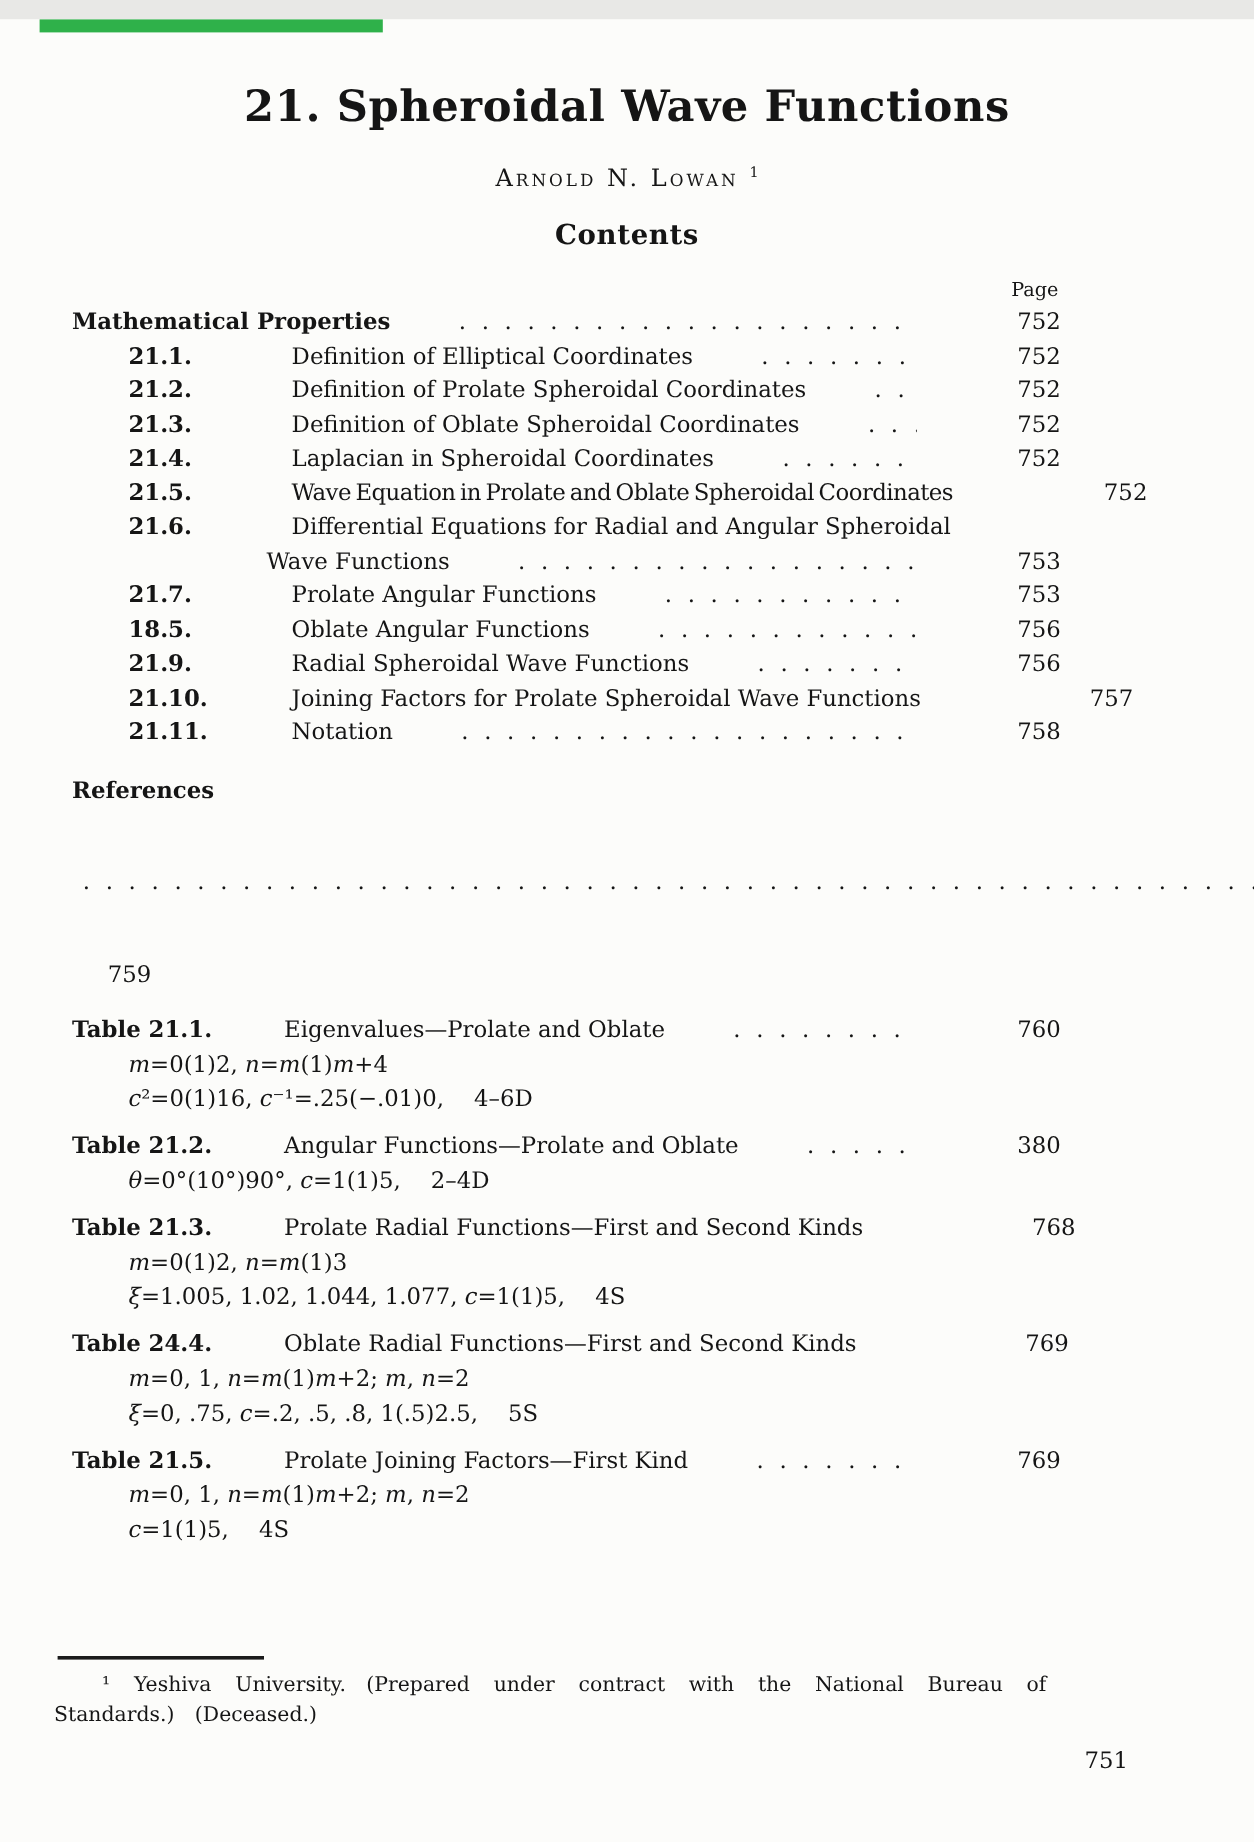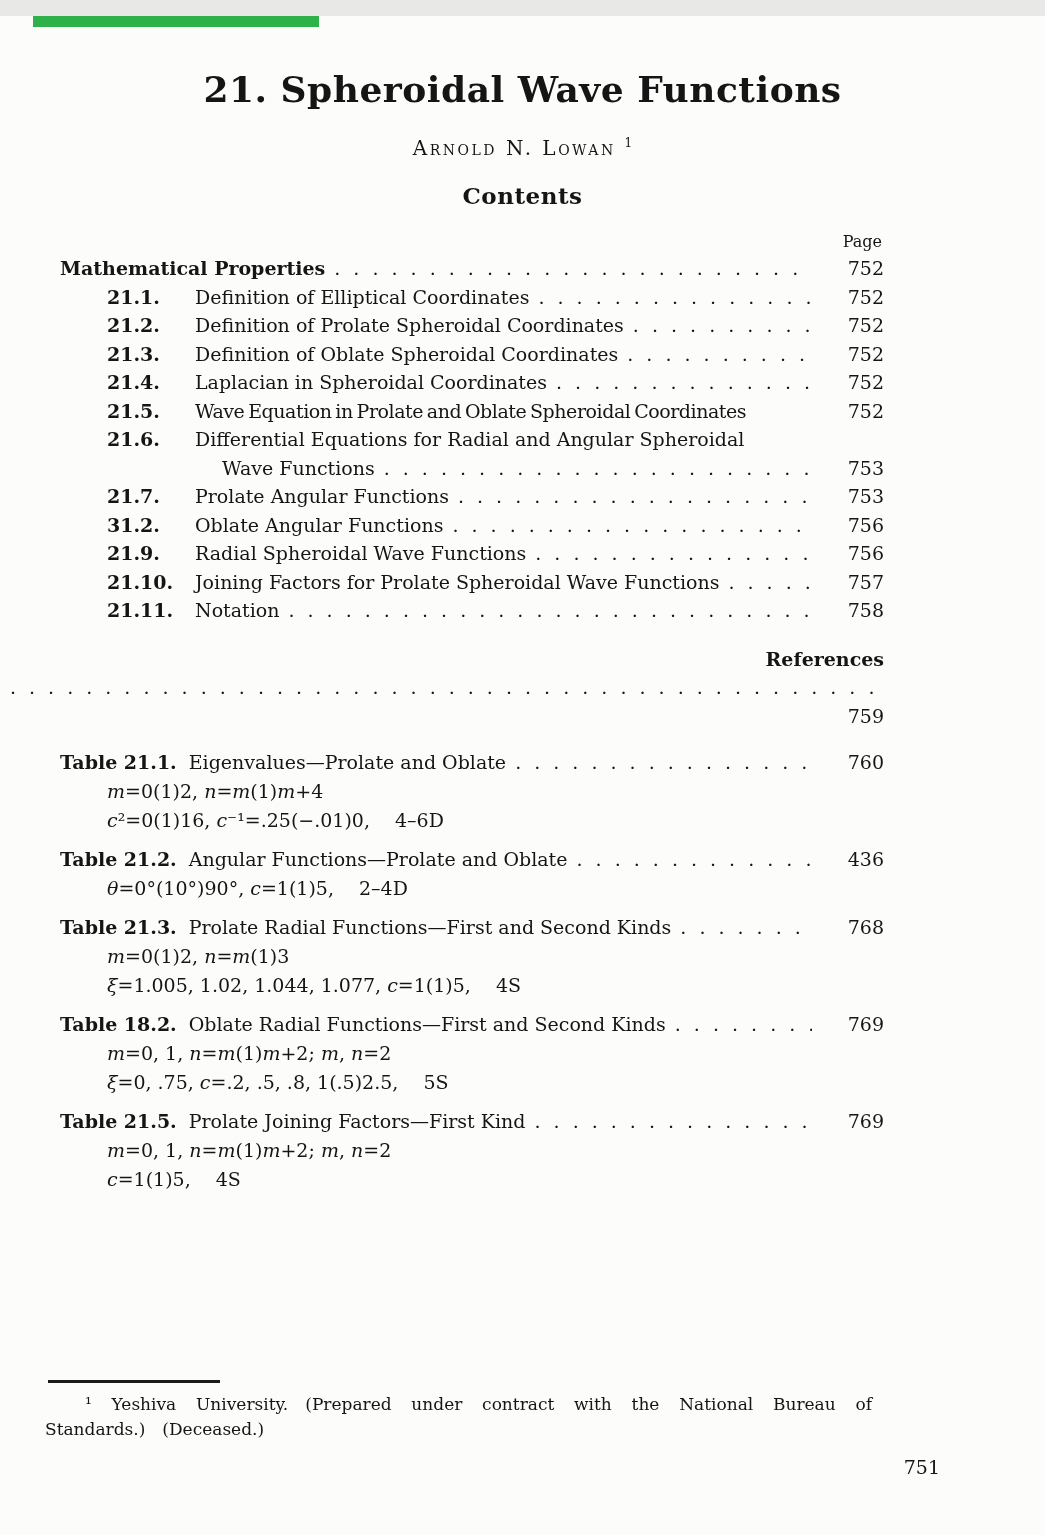--- a/index.html
+++ b/index.html
@@ -16,21 +16,21 @@
   .bar{position:absolute;}
   
   .hdr{position:absolute;top:52px;left:0;width:100%;text-align:center;}
   .title{font-size:36px;font-weight:700;letter-spacing:.5px;}
   .author{margin-top:26px;font-size:20px;font-variant:small-caps;letter-spacing:2.5px;}
   .author sup{font-size:12px;letter-spacing:0;}
   .contents{margin-top:22px;font-size:23px;font-weight:700;letter-spacing:.5px;}
   
   .main{position:absolute;top:214px;left:60px;width:824px;font-size:19px;}
   .pagecol-label{text-align:right;font-size:16px;height:24px;line-height:24px;padding-right:2px;}
-  .row{display:flex;align-items:flex-end;line-height:28.5px;white-space:nowrap;}
+  .row{display:flex;align-items:flex-start;line-height:28.5px;white-space:nowrap;gap:48px;}
   .num{flex:none;width:88px;margin-left:47px;font-weight:700;}
   .bold{font-weight:700;}
   .ttl{flex:none;}
   .tight{letter-spacing:-0.45px;word-spacing:-1.8px;}
   .indent2{padding-left:162px;}
   .leader{flex:1 1 auto;overflow:hidden;white-space:nowrap;letter-spacing:3.5px;margin:0 6px 0 9px;}
   .noleader{flex:1 1 auto;}
   .pg{flex:none;width:66px;text-align:right;}
   .refs{margin-top:20px;flex-direction:column;}
   
@@ -108,21 +108,21 @@
       <span class="leader">. . . . . . . . . . . . . . . . . . . . . . . . . . . . . . . . . . . . . . . . . . . . . . . . . . . . . . . . . . . . </span>
       <span class="pg">753</span>
     </div>
     <div class="row">
       <span class="num">21.7.</span>
       <span class="ttl">Prolate Angular Functions</span>
       <span class="leader">. . . . . . . . . . . . . . . . . . . . . . . . . . . . . . . . . . . . . . . . . . . . . . . . . . . . . . . . . . . . </span>
       <span class="pg">753</span>
     </div>
     <div class="row">
-      <span class="num">31.2.</span>
+      <span class="num">18.5.</span>
       <span class="ttl">Oblate Angular Functions</span>
       <span class="leader">. . . . . . . . . . . . . . . . . . . . . . . . . . . . . . . . . . . . . . . . . . . . . . . . . . . . . . . . . . . . </span>
       <span class="pg">756</span>
     </div>
     <div class="row">
       <span class="num">21.9.</span>
       <span class="ttl">Radial Spheroidal Wave Functions</span>
       <span class="leader">. . . . . . . . . . . . . . . . . . . . . . . . . . . . . . . . . . . . . . . . . . . . . . . . . . . . . . . . . . . . </span>
       <span class="pg">756</span>
     </div>
@@ -154,39 +154,39 @@
       </div>
       <div class="detail"><i>m</i>=0(1)2, <i>n</i>=<i>m</i>(1)<i>m</i>+4</div>
       <div class="detail"><i>c</i>²=0(1)16, <i>c</i>⁻¹=.25(−.01)0,  4–6D</div>
     </div>
 
     <div class="tbl">
       <div class="row">
         <span class="lbl">Table 21.2.</span>
         <span class="ttl">Angular Functions—Prolate and Oblate</span>
         <span class="leader">. . . . . . . . . . . . . . . . . . . . . . . . . . . . . . . . . . . . . . . . . . . . . . . . . . . . . . . . . . . . </span>
-        <span class="pg">436</span>
+        <span class="pg">380</span>
       </div>
       <div class="detail"><i>θ</i>=0°(10°)90°, <i>c</i>=1(1)5,  2–4D</div>
     </div>
 
     <div class="tbl">
       <div class="row">
         <span class="lbl">Table 21.3.</span>
         <span class="ttl">Prolate Radial Functions—First and Second Kinds</span>
         <span class="leader">. . . . . . . . . . . . . . . . . . . . . . . . . . . . . . . . . . . . . . . . . . . . . . . . . . . . . . . . . . . . </span>
         <span class="pg">768</span>
       </div>
       <div class="detail"><i>m</i>=0(1)2, <i>n</i>=<i>m</i>(1)3</div>
       <div class="detail"><i>ξ</i>=1.005, 1.02, 1.044, 1.077, <i>c</i>=1(1)5,  4S</div>
     </div>
 
     <div class="tbl">
       <div class="row">
-        <span class="lbl">Table 18.2.</span>
+        <span class="lbl">Table 24.4.</span>
         <span class="ttl">Oblate Radial Functions—First and Second Kinds</span>
         <span class="leader">. . . . . . . . . . . . . . . . . . . . . . . . . . . . . . . . . . . . . . . . . . . . . . . . . . . . . . . . . . . . </span>
         <span class="pg">769</span>
       </div>
       <div class="detail"><i>m</i>=0, 1, <i>n</i>=<i>m</i>(1)<i>m</i>+2; <i>m</i>, <i>n</i>=2</div>
       <div class="detail"><i>ξ</i>=0, .75, <i>c</i>=.2, .5, .8, 1(.5)2.5,  5S</div>
     </div>
 
     <div class="tbl">
       <div class="row">

